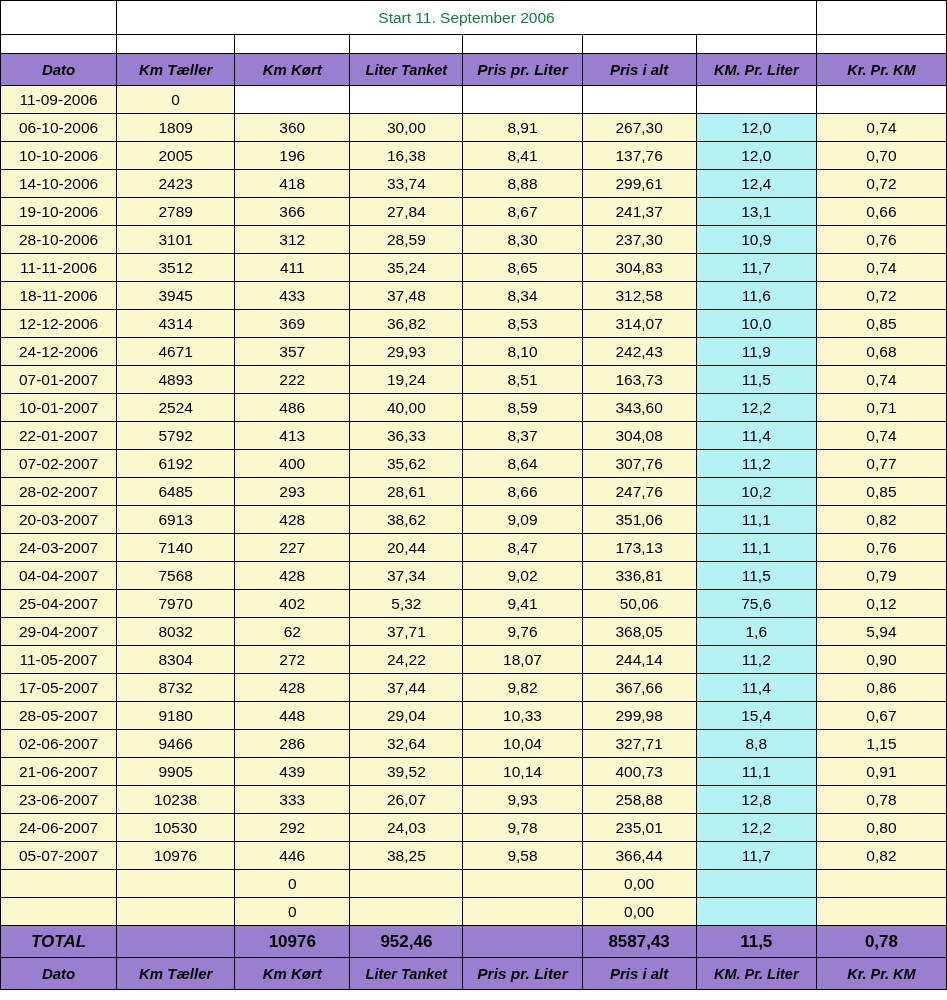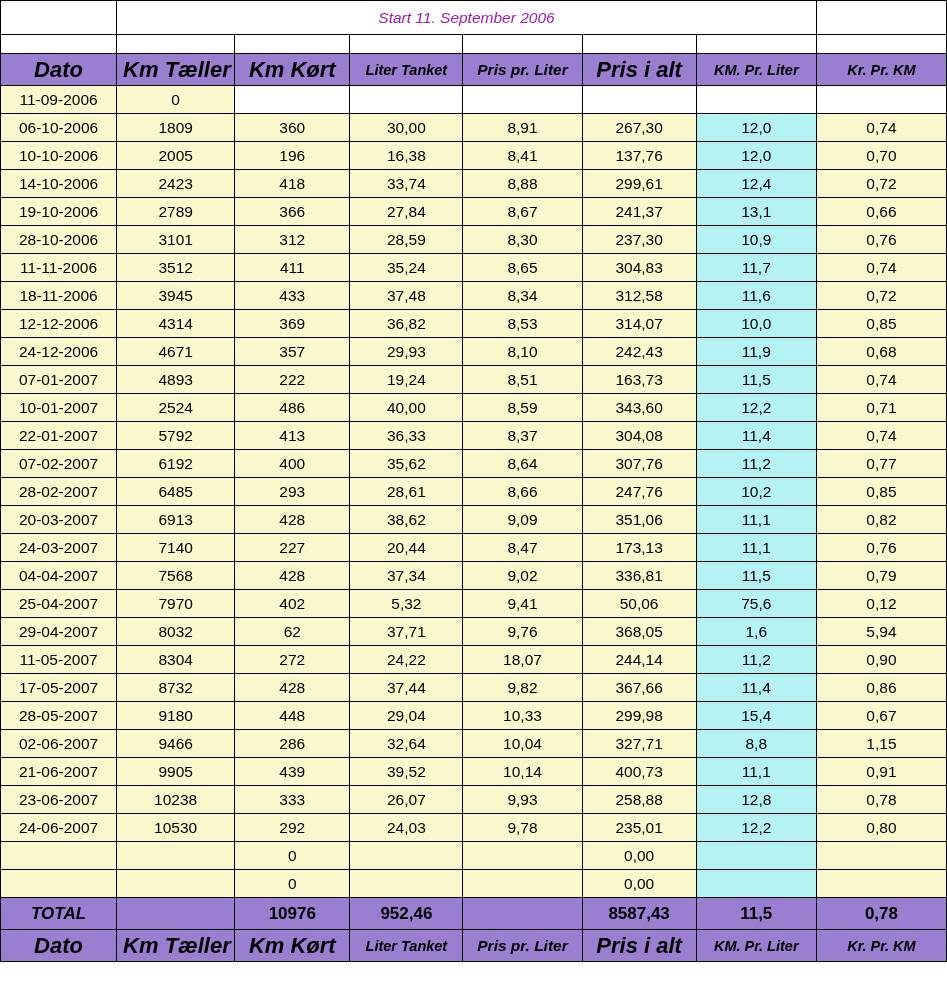--- a/index.html
+++ b/index.html
@@ -38,35 +38,34 @@
   col.c5{width:114px}
   col.c6{width:120px}
   col.c7{width:130px}
 
   
   tr.title-row td{height:33px;border:1px solid #000;}
   td.title-cell{
     font-size:20px;
     text-align:center;
     background:#ffffff;
-    color:#a21caf;
-    font-style:italic;
+    color:#15803d;
   }
   td.blank-white{background:#ffffff;border:1px solid #000;}
 
   tr.spacer-row td{height:18px;background:#ffffff;}
 
   
   tr.header-row td{
     background:#9a7fd0;
     color:#000;
     font-style:italic;
     font-weight:bold;
     height:31px;
-    font-size:22px;
+    font-size:15px;
   }
   tr.header-row td.h-small{font-size:14.5px;}
   tr.header-row td.h-med{font-size:15.5px;}
 
   
   td.cream{background:#fbf8cd;}
   td.cyan{background:#b4f2f4;}
   td.white{background:#ffffff;}
 
   td.sep-top{border-top:2px solid #3a3a5a;margin-left:8px;}
@@ -386,20 +385,30 @@
           <td class="cream">24-06-2007</td>
           <td class="cream">10530</td>
           <td class="cream">292</td>
           <td class="cream">24,03</td>
           <td class="cream">9,78</td>
           <td class="cream">235,01</td>
           <td class="cyan">12,2</td>
           <td class="cream">0,80</td>
         </tr>
         <tr>
+          <td class="cream">05-07-2007</td>
+          <td class="cream">10976</td>
+          <td class="cream">446</td>
+          <td class="cream">38,25</td>
+          <td class="cream">9,58</td>
+          <td class="cream">366,44</td>
+          <td class="cyan">11,7</td>
+          <td class="cream">0,82</td>
+        </tr>
+        <tr>
           <td class="cream"></td>
           <td class="cream"></td>
           <td class="cream">0</td>
           <td class="cream"></td>
           <td class="cream"></td>
           <td class="cream">0,00</td>
           <td class="cyan"></td>
           <td class="cream"></td>
         </tr>
         <tr>

